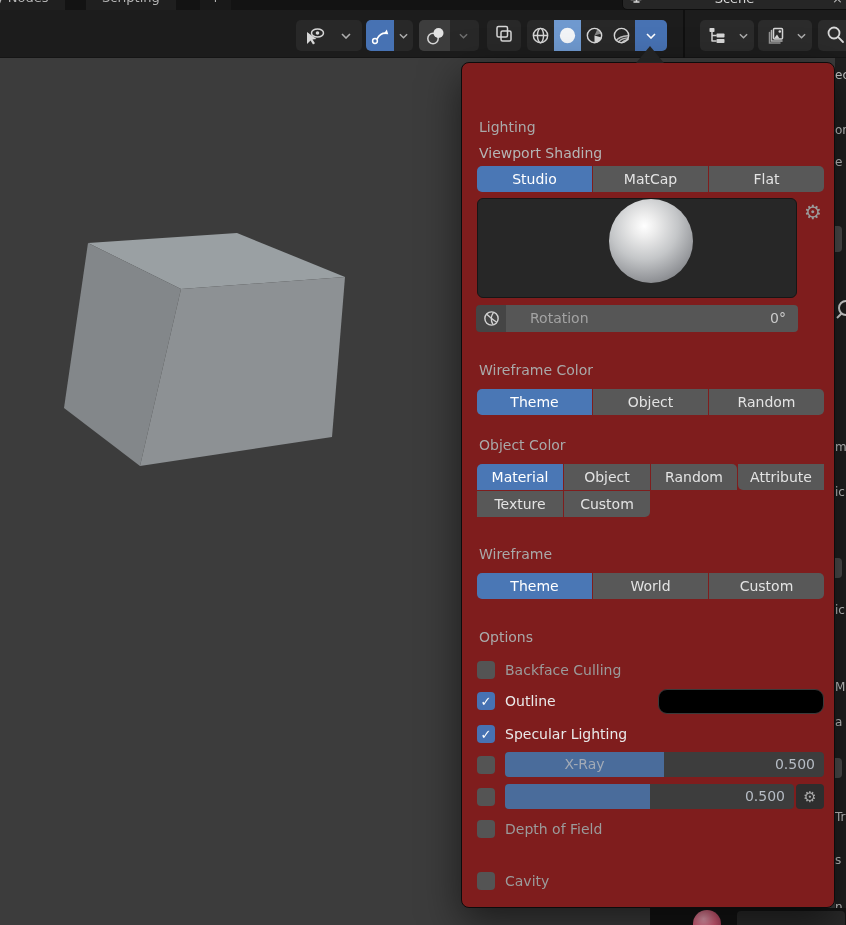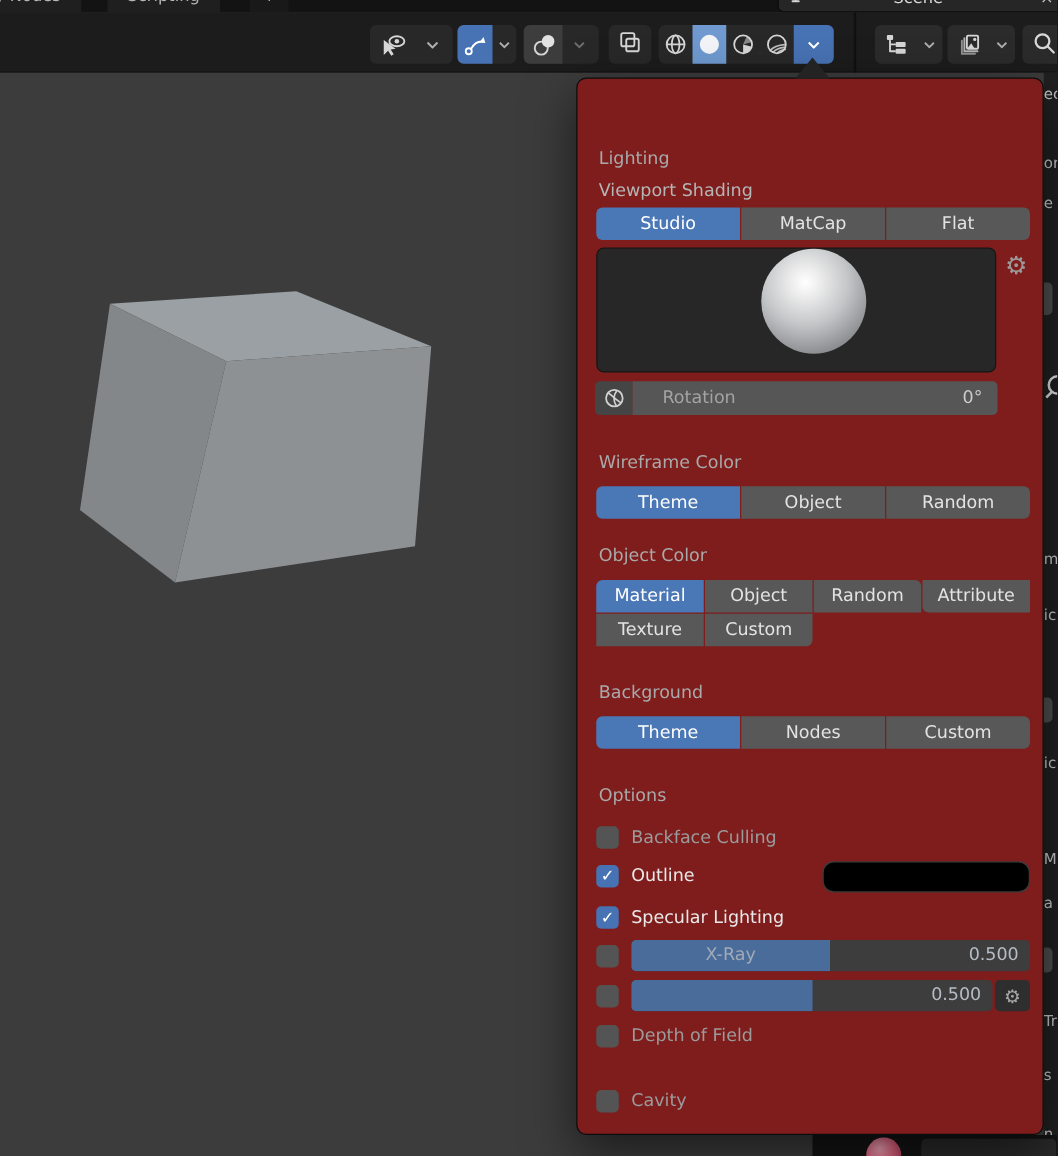--- a/index.html
+++ b/index.html
@@ -312,24 +312,24 @@
     <div class="slabel" style="top:374px;">Object Color</div>
     <div class="seg2" style="top:401px;">
       <div class="opt active">Material</div>
       <div class="opt">Object</div>
       <div class="opt">Random</div>
       <div class="opt">Attribute</div>
       <div class="opt">Texture</div>
       <div class="opt">Custom</div>
     </div>
 
-    <div class="slabel" style="top:483px;">Background</div>
+    <div class="slabel" style="top:483px;">Wireframe</div>
     <div class="seg" style="top:510px;">
       <div class="opt active">Theme</div>
-      <div class="opt">Nodes</div>
+      <div class="opt">World</div>
       <div class="opt">Custom</div>
     </div>
 
     <div class="slabel" style="top:566px;">Options</div>
 
     <div class="chk-row" style="top:597px;">
       <div class="chk"></div>
       <span class="clab">Backface Culling</span>
     </div>
 

